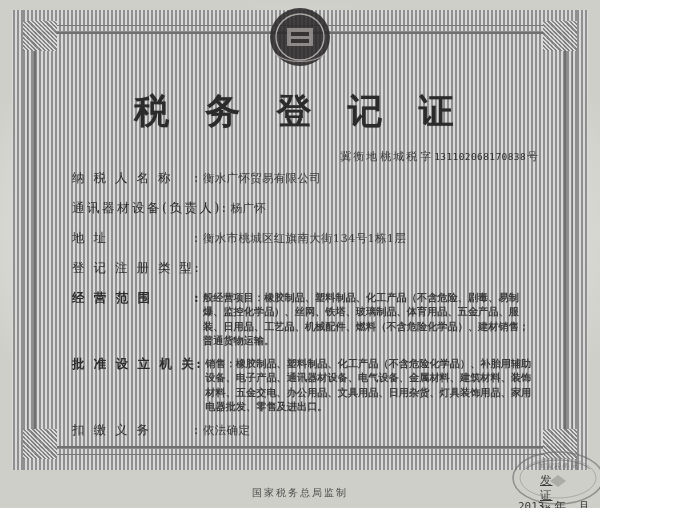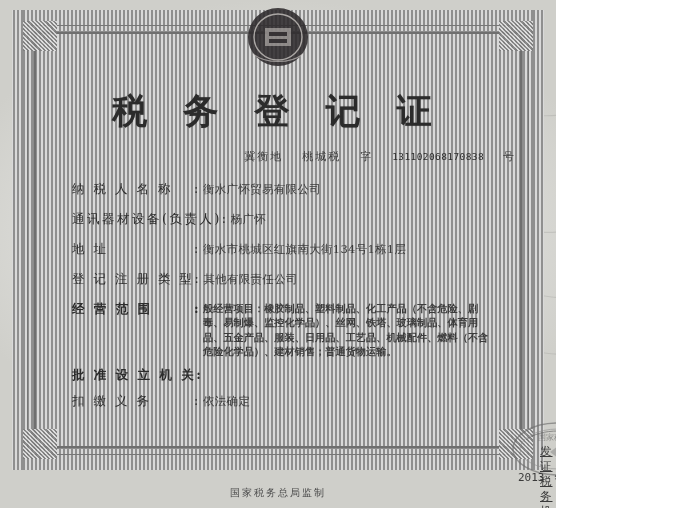--- a/index.html
+++ b/index.html
@@ -5,21 +5,21 @@
   html, body {
     margin: 0;
     padding: 0;
     background: #ffffff;
   }
   body {
     font-family: "DejaVu Sans", sans-serif;
   }
   .page {
     position: relative;
-    width: 556px;
+    width: 600px;
     height: 508px;
     overflow: hidden;
     background:
       radial-gradient(ellipse 60% 45% at 50% 45%, #f2f2f0 0%, #e6e6e3 45%, #d8d8d4 75%, #cfcfca 100%);
   }
   
   .paper-noise {
     position: absolute;
     inset: 0;
     background-image:
@@ -112,37 +112,37 @@
     font-size: 35px;
     letter-spacing: 12px;
     color: #2b2b2b;
     margin-top: 48px;
     text-shadow: 0 0 1px rgba(0,0,0,0.35);
   }
   .code-line {
     display: flex;
     justify-content: flex-end;
     align-items: baseline;
-    gap: 19px;
+    gap: 1px;
     font-family: "DejaVu Serif", serif;
     font-size: 11px;
     color: #3a3a3a;
     margin-top: 14px;
-    padding-right: 0;
+    padding-right: 20px;
   }
   .code-line .lbl { letter-spacing: 2px; }
   .code-line .num {
     font-family: "DejaVu Sans Mono", monospace;
     font-size: 9.5px;
     letter-spacing: 0.4px;
     color: #2f2f2f;
   }
 
   .fields {
-    margin-top: 17px;
+    margin-top: 6px;
     padding-left: 32px;
     padding-right: 27px;
   }
   .row {
     display: flex;
     align-items: flex-start;
     margin-bottom: 13px;
     font-family: "DejaVu Serif", serif;
   }
   .row .label {
@@ -299,32 +299,32 @@
 
       <div class="row">
         <span class="label">地            址</span>
         <span class="colon">:</span>
         <span class="value blur">衡水市桃城区红旗南大街134号1栋1层</span>
       </div>
 
       <div class="row">
         <span class="label">登 记 注 册 类 型</span>
         <span class="colon">:</span>
-        <span class="value blur">其他有限责任公司</span>
       </div>
 
       <div class="row tight">
         <span class="label">经 营 范 围</span>
         <span class="colon">:</span>
         <span class="value small blur">般经营项目：橡胶制品、塑料制品、化工产品（不含危险、剧毒、易制爆、监控化学品）、丝网、铁塔、玻璃制品、体育用品、五金产品、服装、日用品、工艺品、机械配件、燃料（不含危险化学品）、建材销售；普通货物运输。</span>
       </div>
 
       <div class="row tight">
         <span class="label">批 准 设 立 机 关</span>
         <span class="colon">:</span>
+        <span class="value small blur">销售：橡胶制品、塑料制品、化工产品（不含危险化学品）、补胎用辅助设备、电子产品、通讯器材设备、电气设备、金属材料、建筑材料、装饰材料、五金交电、办公用品、文具用品、日用杂货、灯具装饰用品、家用电器批发、零售及进出口。</span>
       </div>
 
       <div class="row">
         <span class="label">扣 缴 义 务</span>
         <span class="colon">:</span>
         <span class="value blur">依法确定</span>
       </div>
 
     </div>
 

